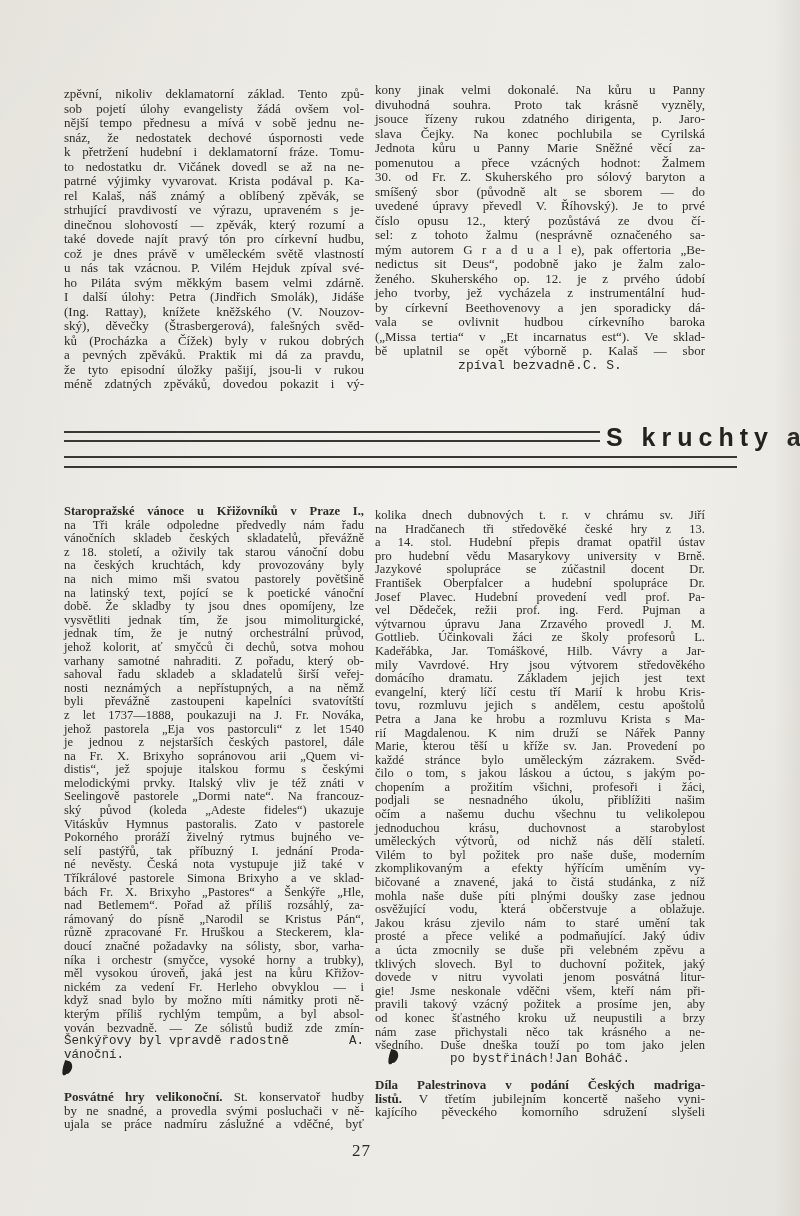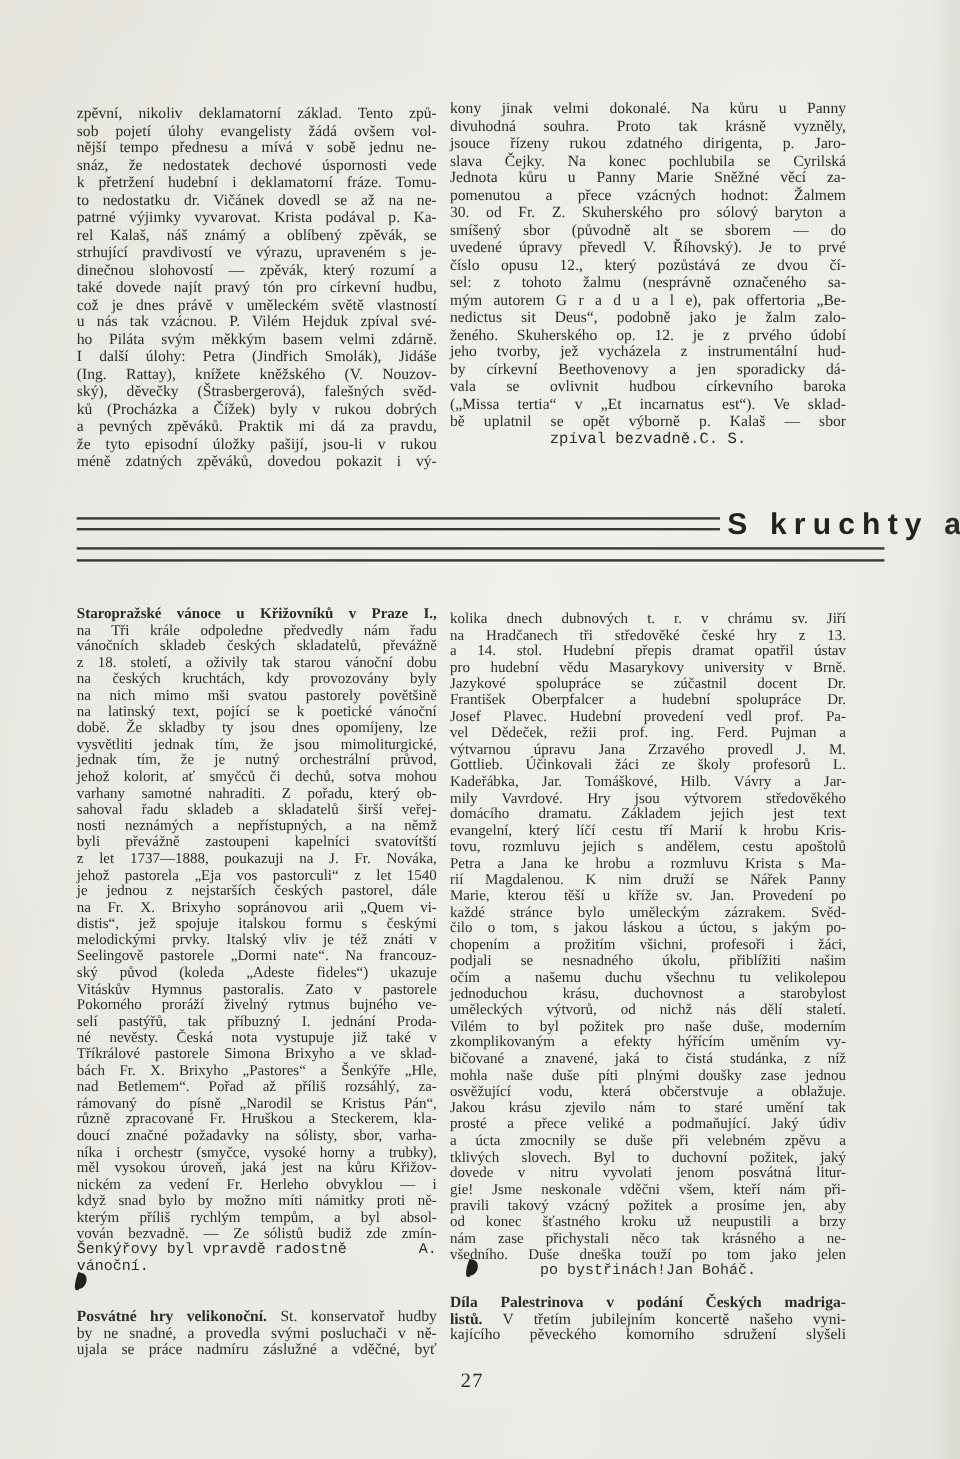--- a/index.html
+++ b/index.html
@@ -51,21 +51,21 @@
   
   .ornament{ position:absolute; width:9px; height:13px; background:#22211d;
     border-radius:0 95% 90% 95%; transform:rotate(18deg); }
   .ornament::after{ content:""; position:absolute; left:1px; top:9px; width:4px; height:6px;
     background:#22211d; border-radius:0 0 90% 90%; transform:rotate(-14deg); }
   .ornament-left{ left:63px; top:1061px; }
   .ornament-right{ left:389px; top:1050px; }
 
   .page-number{
     position:absolute; left:352px; top:1141px;
-    font-size:17px; letter-spacing:1px; color:#2e2c27;margin-left:32px;
+    font-size:17px; letter-spacing:1px; color:#2e2c27;
   }
 </style>
 </head>
 <body>
 
 <div class="page">
 
   <div class="textcol top-col" style="left:64px; top:87px; width:300px;">
       <div class="tline">zpěvní, nikoliv deklamatorní základ. Tento způ-</div>
       <div class="tline">sob pojetí úlohy evangelisty žádá ovšem vol-</div>

